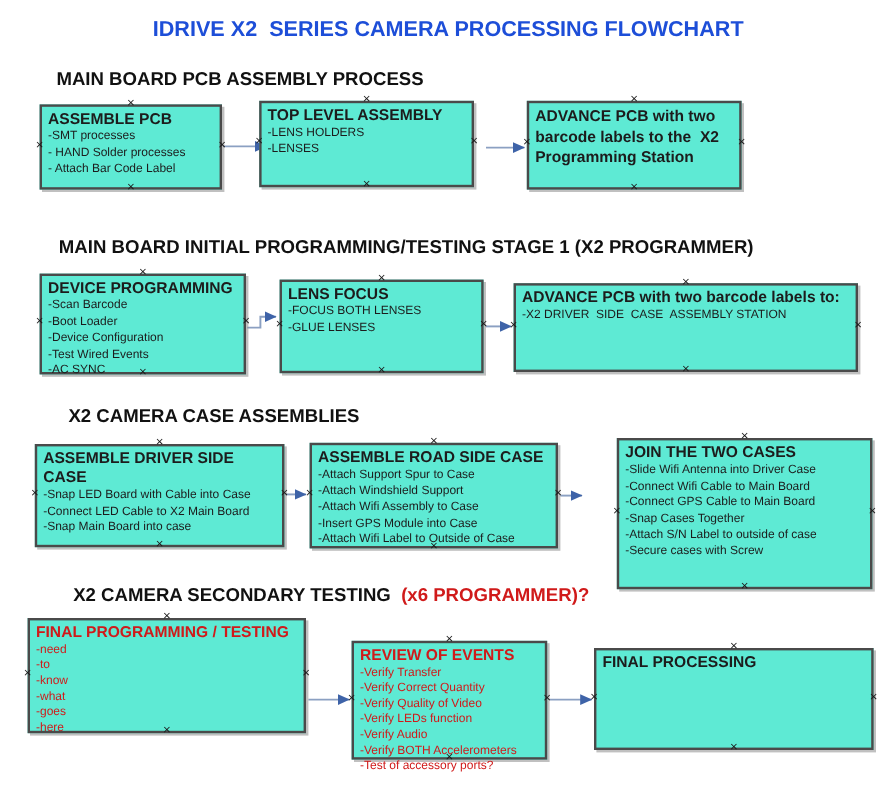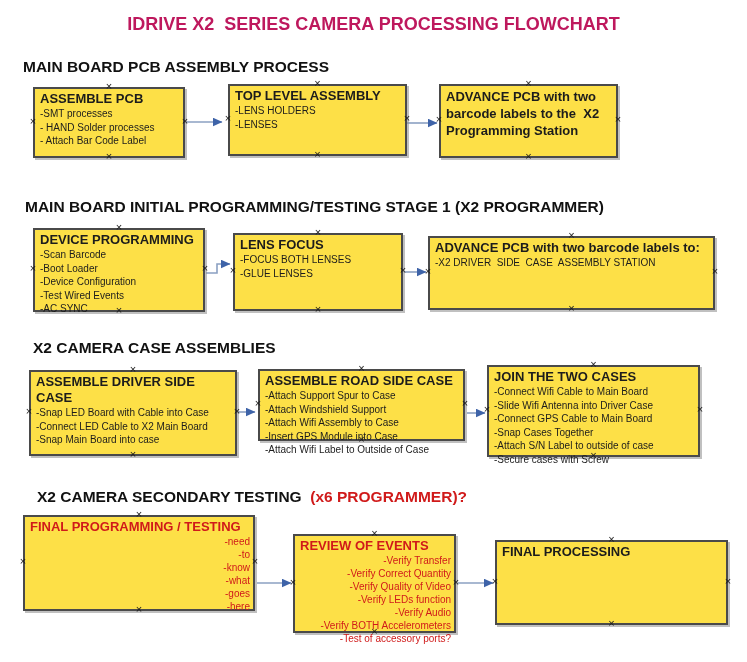--- a/index.html
+++ b/index.html
@@ -2,51 +2,51 @@
 <html><head>
 <meta charset="utf-8">
 <style>
   html,body{margin:0;padding:0;background:#ffffff;}
   .canvas{
     position:relative;width:747px;height:662px;background:#ffffff;overflow:hidden;
     font-family:"Liberation Sans","DejaVu Sans",sans-serif;color:#1c1c1c;
   }
   .page-title{
     position:absolute;top:14px;left:0;width:747px;text-align:center;
-    font-size:18px;font-weight:bold;letter-spacing:0px;white-space:pre-wrap;color:#be185d;
+    font-size:18px;font-weight:bold;letter-spacing:0px;white-space:pre-wrap;color:#1d4ed8;
   }
   .sheading{
-    position:absolute;font-size:15.5px;font-weight:bold;white-space:pre-wrap;color:#111;
+    position:absolute;font-size:15.5px;font-weight:bold;white-space:pre-wrap;color:#111;margin-left:24px;
   }
   .sh1{left:23px;top:58px}
   .sh2{left:25px;top:198px}
   .sh3{left:33px;top:339px}
   .sh4{left:37px;top:488px}
   .red-suffix{color:#d01a1a;}
   .box{
-    position:absolute;box-sizing:border-box;background:#fde047;
+    position:absolute;box-sizing:border-box;background:#5eead4;
     border:2px solid #4a4a4a;box-shadow:2px 2px 0 rgba(140,140,140,0.55);
     padding:2px 3px 2px 5px;overflow:visible;
   }
   .bA{left:33px;top:87px;width:152px;height:71px}
-  .bB{left:228px;top:84px;width:179px;height:72px}
+  .bB{left:216px;top:84px;width:179px;height:72px}
   .bC{left:439px;top:84px;width:179px;height:74px}
   .bD{left:33px;top:228px;width:172px;height:84px}
   .bE{left:233px;top:233px;width:170px;height:78px}
   .bF{left:428px;top:236px;width:287px;height:74px}
   .bG{left:29px;top:370px;width:208px;height:86px}
-  .bH{left:258px;top:369px;width:207px;height:72px}
-  .bI{left:487px;top:365px;width:213px;height:92px}
+  .bH{left:258px;top:369px;width:207px;height:88px}
+  .bI{left:514px;top:365px;width:213px;height:126px}
   .bJ{left:23px;top:515px;width:232px;height:96px}
   .bK{left:293px;top:534px;width:163px;height:99px}
   .bL{left:495px;top:540px;width:233px;height:85px}
   .btitle{font-size:13px;font-weight:bold;line-height:16px;white-space:pre-wrap;}
   .bC .btitle{line-height:17px;}
   .blines .line{font-size:10px;line-height:13.5px;white-space:pre-wrap;}
-  .bJ .blines .line,.bK .blines .line{line-height:13px;text-align:right;}
+  .bJ .blines .line,.bK .blines .line{line-height:13px;}
   .red .btitle,.red .blines .line{color:#d01a1a;}
   
   .hx{position:absolute;width:10px;height:10px;line-height:9px;text-align:center;
       font-size:11px;color:#1a1a1a;font-weight:normal;pointer-events:none;}
   .hx::before{content:"\00d7";}
   .hx-t{left:50%;top:-7px;margin-left:-5px;}
   .hx-b{left:50%;bottom:-6px;margin-left:-5px;}
   .hx-l{left:-7px;top:50%;margin-top:-6px;}
   .hx-r{right:-7px;top:50%;margin-top:-6px;}
   .connectors{position:absolute;left:0;top:0;width:747px;height:662px;pointer-events:none;}
@@ -173,22 +173,22 @@
         <div class="line">-Attach Wifi Label to Outside of Case</div>
       </div>
   </div>
   <div class="box bI">
     <span class="hx hx-t"></span>
       <span class="hx hx-b"></span>
       <span class="hx hx-l"></span>
       <span class="hx hx-r"></span>
     <div class="btitle">JOIN THE TWO CASES</div>
     <div class="blines">
+        <div class="line">-Slide Wifi Antenna into Driver Case</div>
         <div class="line">-Connect Wifi Cable to Main Board</div>
-        <div class="line">-Slide Wifi Antenna into Driver Case</div>
         <div class="line">-Connect GPS Cable to Main Board</div>
         <div class="line">-Snap Cases Together</div>
         <div class="line">-Attach S/N Label to outside of case</div>
         <div class="line">-Secure cases with Screw</div>
       </div>
   </div>
 
   <div class="box bJ red">
     <span class="hx hx-t"></span>
       <span class="hx hx-b"></span>

